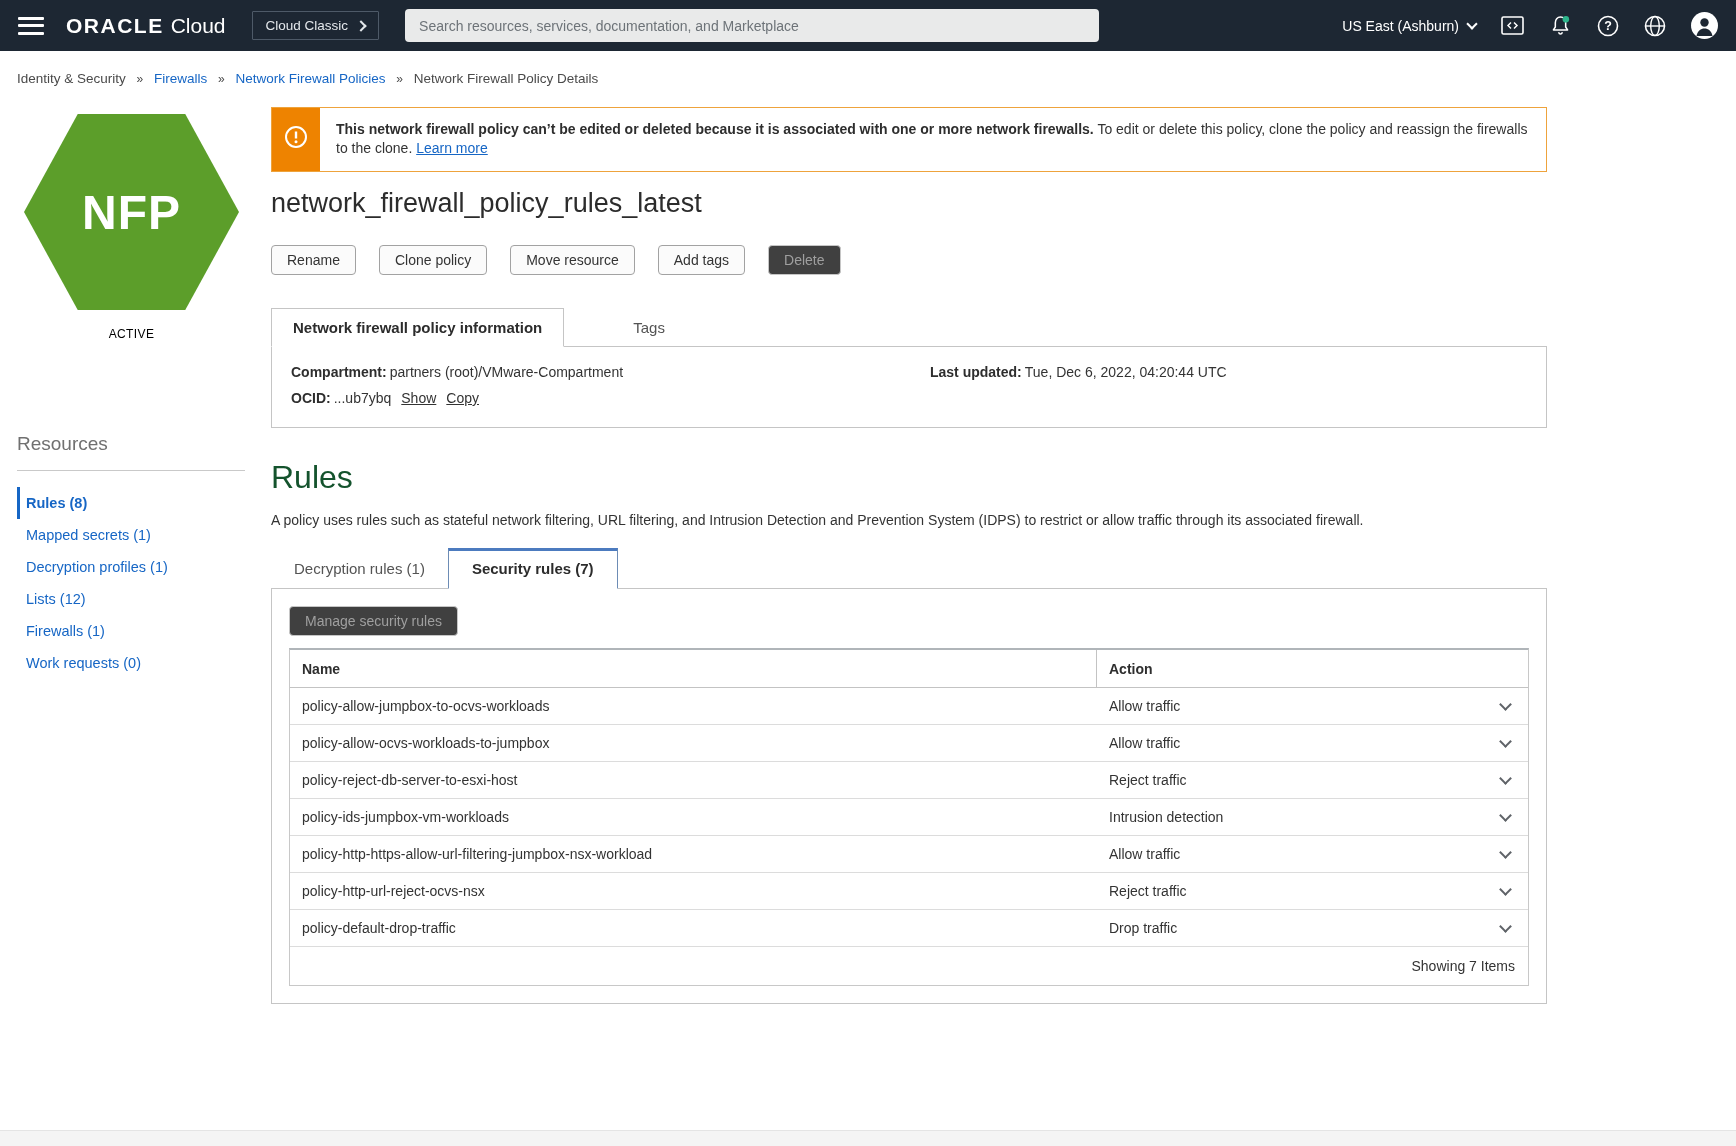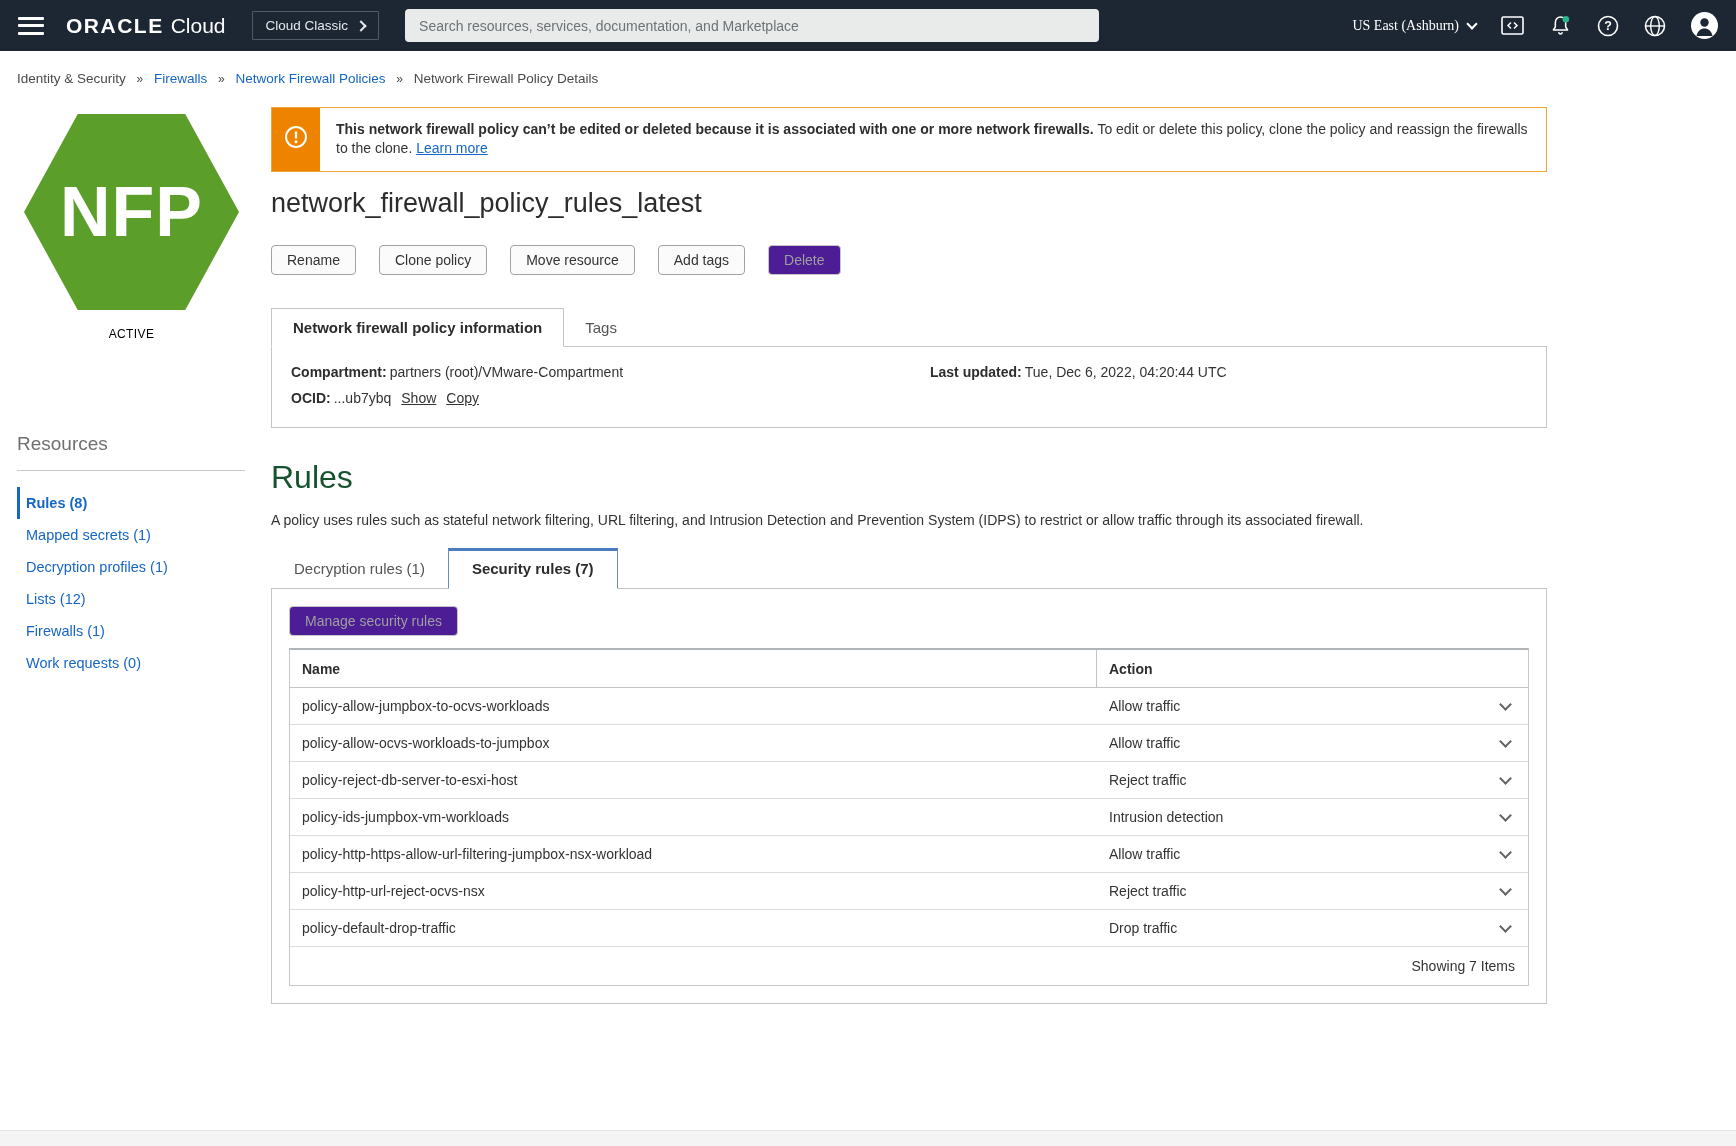--- a/index.html
+++ b/index.html
@@ -16,62 +16,62 @@
   .brand .b2 { color:#fff; font-weight:300; font-size:21px; margin-left:7px; }
   .cloud-classic { margin-left:26px; display:flex; align-items:center; border:1px solid #4e5a68; border-radius:1px;
                    padding:6px 13px; color:#e4e8ec; font-size:13.5px; cursor:pointer; white-space:nowrap; }
   .chev { display:inline-block; width:8px; height:8px; border-right:2px solid #e4e8ec; border-bottom:2px solid #e4e8ec; }
   .chev.right { transform:rotate(-45deg); margin-left:9px; }
   .chev.down  { transform:rotate(45deg); margin-left:9px; margin-top:-3px; border-color:#fff; }
   .search { margin-left:26px; width:694px; height:33px; background:#e9eaea; border:none; border-radius:4px;
             padding:0 14px; font-size:14px; color:#333; font-family:"Liberation Sans",sans-serif; }
   .search::placeholder { color:#6d7378; }
   .tb-right { margin-left:auto; display:flex; align-items:center; gap:25px; }
-  .region { display:flex; align-items:center; color:#fff; font-size:14px; cursor:pointer; white-space:nowrap;font-family:Liberation Serif, serif; }
+  .region { display:flex; align-items:center; color:#fff; font-size:14px; cursor:pointer; white-space:nowrap; }
   .tb-icon { display:flex; align-items:center; cursor:pointer; }
   .avatar { width:27px; height:27px; border-radius:50%; background:#fff; overflow:hidden; display:flex; align-items:flex-end; justify-content:center; cursor:pointer; }
 
   
   .breadcrumb { padding:20px 0 0 17px; font-size:13.5px; color:#4a4a4a; }
   .breadcrumb a { color:#1666c5; text-decoration:none; cursor:pointer; }
   .bc-sep { margin:0 7px; color:#4a4a4a; font-size:12px; }
 
   
   .content { display:flex; align-items:flex-start; }
   .leftcol { width:271px; flex:none; }
   .maincol { width:1276px; flex:none; }
 
   
   .hexwrap { margin:28px 0 0 24px; width:215px; }
   .hexagon { width:215px; height:196px; background:#5C9E2A; display:flex; align-items:center; justify-content:center;
              clip-path:polygon(25% 0%, 75% 0%, 100% 50%, 75% 100%, 25% 100%, 0% 50%); }
-  .hexagon .nfp { color:#fff; font-weight:bold; font-size:70px; letter-spacing:1px; }
+  .hexagon .nfp { color:#fff; font-weight:bold; font-size:48px; letter-spacing:1px; }
   .status { margin:17px 0 0 24px; width:215px; text-align:center; font-size:12px; color:#000000; letter-spacing:0.4px; }
   .res-head { margin:92px 0 0 17px; font-size:19px; color:#707070; font-weight:400; }
   .res-div { margin:15px 0 0 17px; width:228px; border-top:1px solid #c9c9c9; }
   .res-nav { margin:16px 0 0 17px; }
   .res-item { display:block; height:32px; line-height:32px; font-size:14.5px; color:#1666c5; padding-left:9px; cursor:pointer; text-decoration:none; }
   .res-item.active { font-weight:bold; border-left:3px solid #1666c5; padding-left:6px; }
 
   
   .banner { margin-top:21px; display:flex; border:1px solid #eea33c; background:#fff; }
   .banner-left { width:48px; flex:none; background:#EE8300; display:flex; align-items:flex-start; justify-content:center; padding-top:17px; }
   .banner-body { padding:12px 16px 13px; font-size:14px; line-height:19px; color:#333; }
   .banner-body b { color:#2e2e2e; }
   .banner-body a { color:#1666c5; text-decoration:underline; cursor:pointer; }
 
   
   .page-title { margin-top:16px; font-size:27px; font-weight:400; color:#2c2c2c; }
   .actions { margin-top:26px; display:flex; gap:23px; }
   .btn { font-family:"Liberation Sans",sans-serif; font-size:14px; color:#343434; background:#fbfbfb;
          border:1px solid #a2a2a2; border-radius:4px; padding:6px 15px; cursor:pointer; }
-  .btn:disabled, .btn.disabled { background:#4c1d95; border-color:#c6c6c6; color:#9f9f9f; cursor:default; }
-
-  
-  .tabs { margin-top:33px; display:flex; align-items:flex-end; position:relative; z-index:2; }
+  .btn:disabled, .btn.disabled { background:#404040; border-color:#c6c6c6; color:#9f9f9f; cursor:default; }
+
+  
+  .tabs { margin-top:33px; display:flex; align-items:flex-end; position:relative; z-index:2;gap:48px; }
   .tab { font-size:15px; padding:10px 21px; cursor:pointer; color:#545454; }
   .tab.active { font-weight:bold; color:#2c2c2c; background:#fff; border:1px solid #c5c5c5; border-bottom:1px solid #fff; margin-bottom:-1px; }
   .panel { border:1px solid #c5c5c5; background:#fff; position:relative; z-index:1; }
   .info-panel { padding:17px 19px 21px; display:grid; grid-template-columns:639px 1fr; }
   .field { margin-top:10px; font-size:14px; color:#333; }
   .field:first-child { margin-top:0; }
   .flabel { font-weight:bold; color:#2e2e2e; margin-right:3px; }
   .dlink { color:#333; text-decoration:underline; cursor:pointer; margin-left:10px; }
 
   

